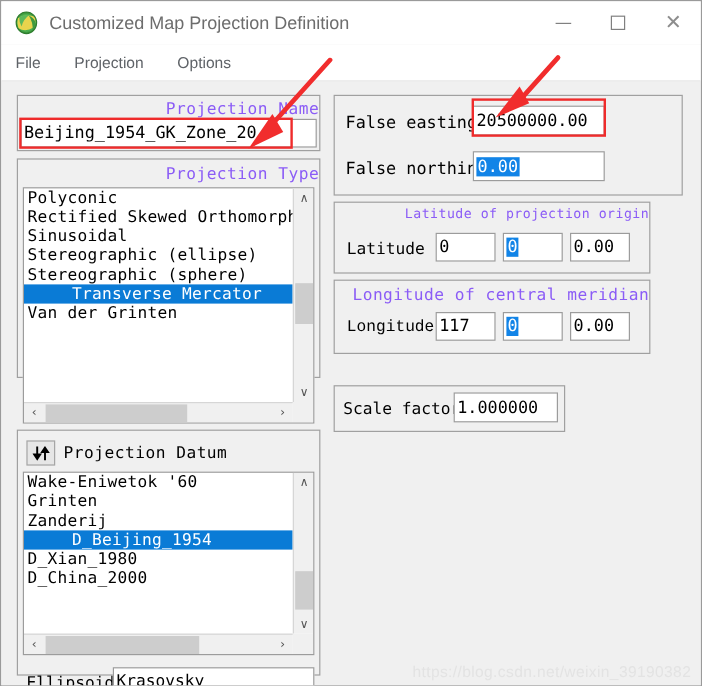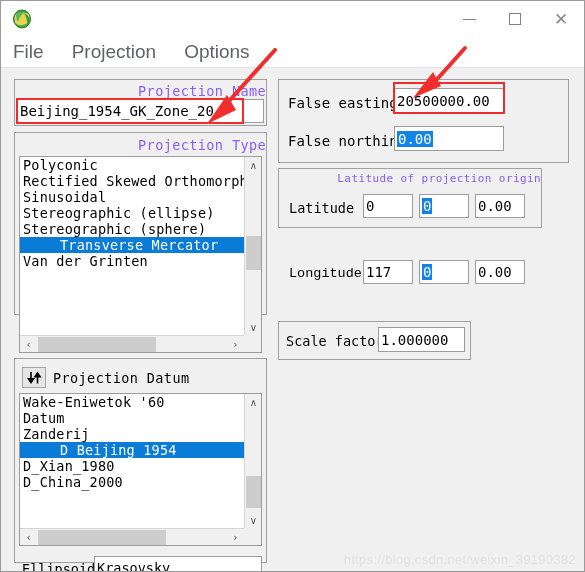--- a/index.html
+++ b/index.html
@@ -80,21 +80,21 @@
   
   .menubar {
     height: 30px;
     background: #ffffff;
     display: flex;
     align-items: center;
     padding-left: 10px;
     border-bottom: 1px solid #e2e2e2;
   }
   .menuitem {
-    font-size: 19px;
+    font-size: 13px;
     color: #5f6368;
     margin-right: 24px;
     padding: 2px 2px;
     cursor: default;
   }
 
   
   .client {
     position: relative;
     height: 505px;
@@ -259,20 +259,21 @@
     <span class="app-icon">
       <svg width="22" height="22" viewBox="0 0 22 22">
         <ellipse cx="11" cy="11" rx="8.5" ry="9" fill="#3f9a3f"></ellipse>
         <path d="M2.6 11 A8.5 9 0 0 1 19.4 11 A8.5 9 0 0 1 2.6 11 Z" fill="#4caf50"></path>
         <path d="M4 7 Q11 3 18 6 Q19.5 10 17 15 Q10 19 4.5 15.5 Q2.8 11 4 7 Z" fill="#e8d44d"></path>
         <path d="M5 6.5 Q9 4 13.5 4.6 Q8.5 8 7 14 Q5 11 5 6.5 Z" fill="#5bb85b"></path>
         <path d="M13 5 Q18 7 18.6 11.5 Q19 15 16 17.4 Q17 11.5 13 5 Z" fill="#3f9a3f"></path>
         <ellipse cx="11" cy="11" rx="8.5" ry="9" fill="none" stroke="#2f7d2f" stroke-width="1"></ellipse>
       </svg>
     </span>
+    <span class="title-text">Customized Map Projection Definition</span>
     <div class="winbtns">
       <div class="winbtn">
         <span class="glyph-min"></span>
       </div>
       <div class="winbtn">
         <span class="glyph-max"></span>
       </div>
       <div class="winbtn">
         <span class="glyph-close">✕</span>
       </div>
@@ -322,21 +323,21 @@
     <div class="sort-btn" style="left:21px; top:299px;">
       <svg width="15" height="14" viewBox="0 0 15 14">
         <path d="M4 1 L4 9.5 M4 11.5 L1.5 7.8 L6.5 7.8 Z" stroke="#000" stroke-width="1.6" fill="#000"></path>
         <path d="M10.5 12.5 L10.5 4 M10.5 2 L8 5.7 L13 5.7 Z" stroke="#000" stroke-width="1.6" fill="#000"></path>
       </svg>
     </div>
     <div class="mono" style="position:absolute; left:52px; top:302px; font-size:13.5px; letter-spacing:0.4px;">Projection Datum</div>
     <div class="listbox" style="left:18px; top:325px; width:243px; height:153px;">
       <div class="list-items">
         <div class="litem mono">Wake-Eniwetok '60</div>
-        <div class="litem mono">Datum</div>
+        <div class="litem mono">Grinten</div>
         <div class="litem mono">Zanderij</div>
         <div class="litem mono selected">D_Beijing_1954</div>
         <div class="litem mono">D_Xian_1980</div>
         <div class="litem mono">D_China_2000</div>
       </div>
       <div class="vscroll">
         <div class="sbtn" style="top:0;">∧</div>
         <div class="sthumb" style="left:1px; right:0; top:82px; height:32px;"></div>
         <div class="sbtn" style="bottom:0;">∨</div>
       </div>
@@ -361,20 +362,23 @@
     <div class="group" style="left:277px; top:100px; width:264px; height:60px;">
       <div class="group-title mono" style="margin-top:3px; font-size:11px;">Latitude of projection origin</div>
     </div>
     <div class="flabel mono" style="left:288px; top:132px; font-size:13.5px;">Latitude</div>
     <div class="tinput mono" style="position:absolute; left:362px; top:126px; width:50px; height:24px;">0</div>
     <div class="tinput mono" style="position:absolute; left:418px; top:126px; width:50px; height:24px;">
       <span class="sel-text">0</span>
     </div>
     <div class="tinput mono" style="position:absolute; left:474px; top:126px; width:50px; height:24px;">0.00</div>
 
+    <div class="group" style="left:277px; top:165px; width:264px; height:62px;">
+      <div class="group-title mono" style="margin-top:4px; font-size:13.5px;">Longitude of central meridian</div>
+    </div>
     <div class="flabel mono" style="left:288px; top:198px; font-size:13.5px;font-family:Liberation Mono, monospace;">Longitude</div>
     <div class="tinput mono" style="position:absolute; left:362px; top:192px; width:50px; height:24px;">117</div>
     <div class="tinput mono" style="position:absolute; left:418px; top:192px; width:50px; height:24px;">
       <span class="sel-text">0</span>
     </div>
     <div class="tinput mono" style="position:absolute; left:474px; top:192px; width:50px; height:24px;">0.00</div>
 
     <div class="group" style="left:277px; top:253px; width:193px; height:39px;"></div>
     <div class="flabel mono" style="left:285px; top:265px; font-size:13.5px;">Scale factor</div>
     <div class="tinput mono" style="position:absolute; left:377px; top:259px; width:87px; height:25px;">1.000000</div>

